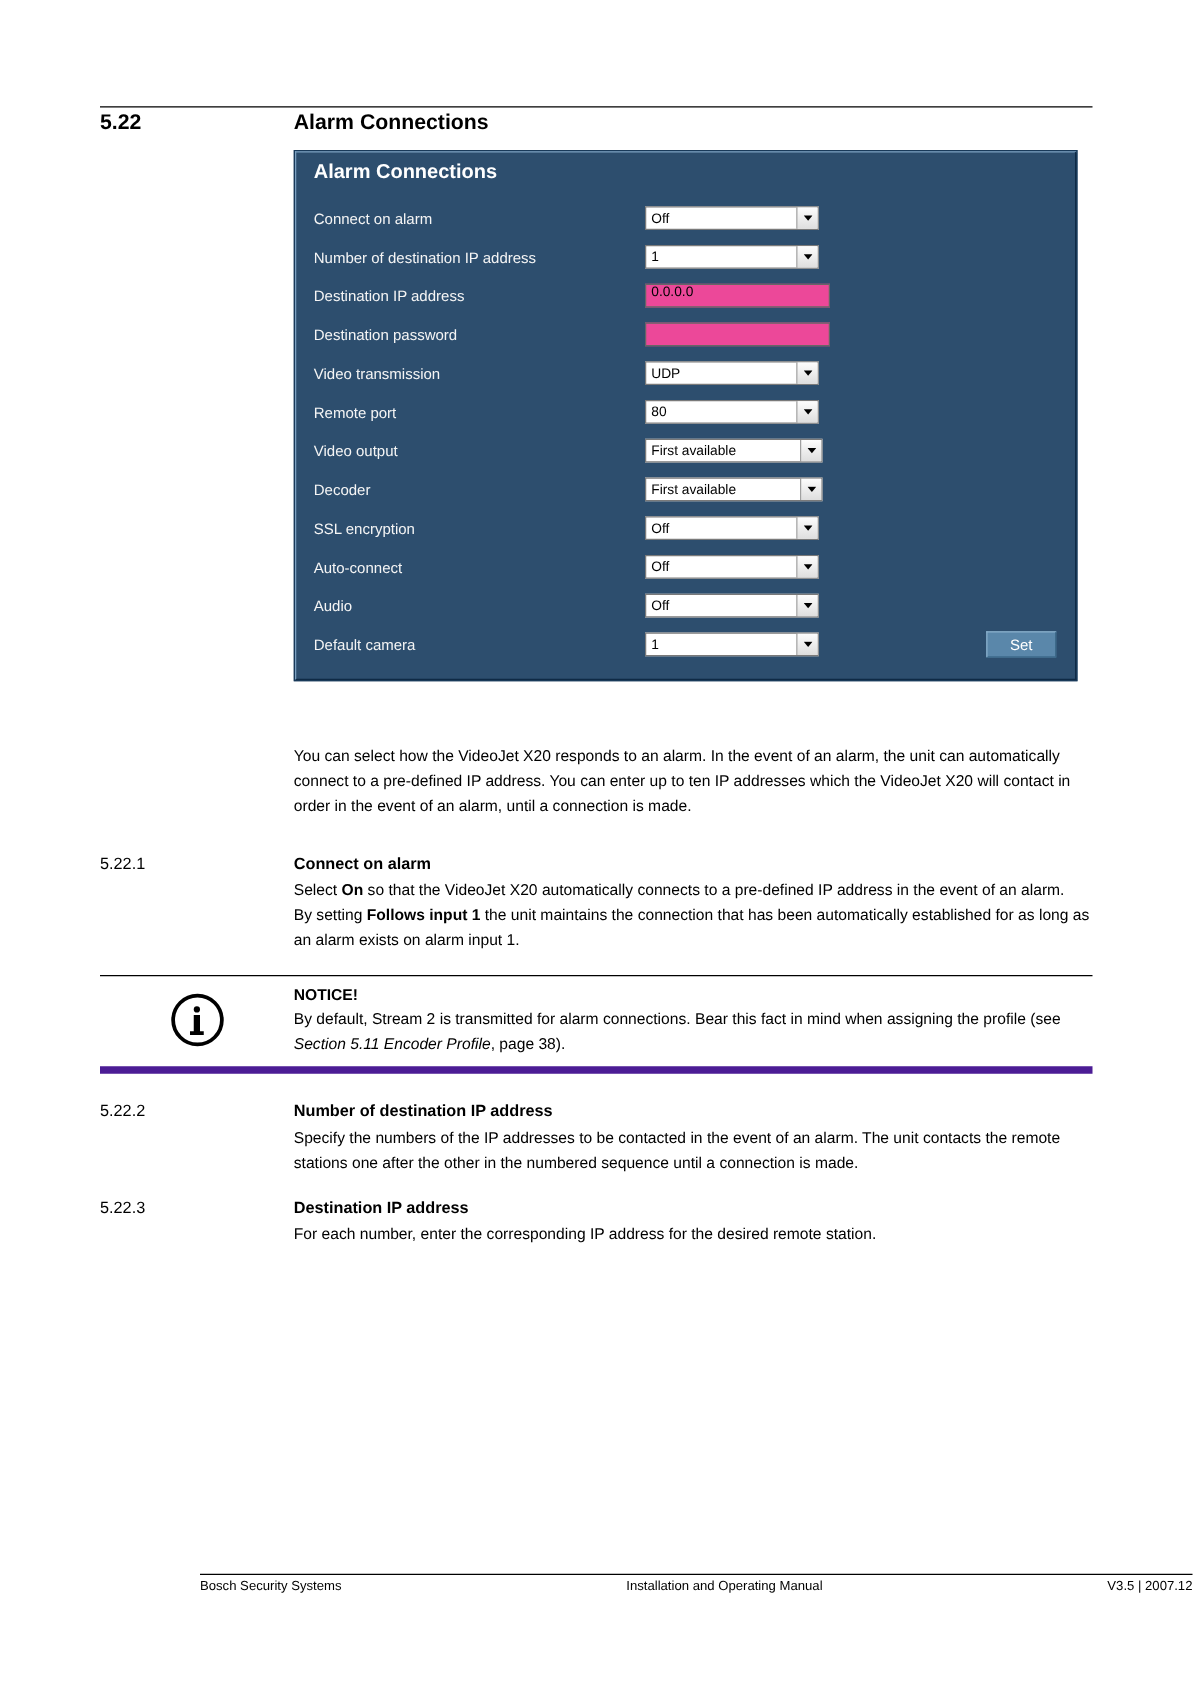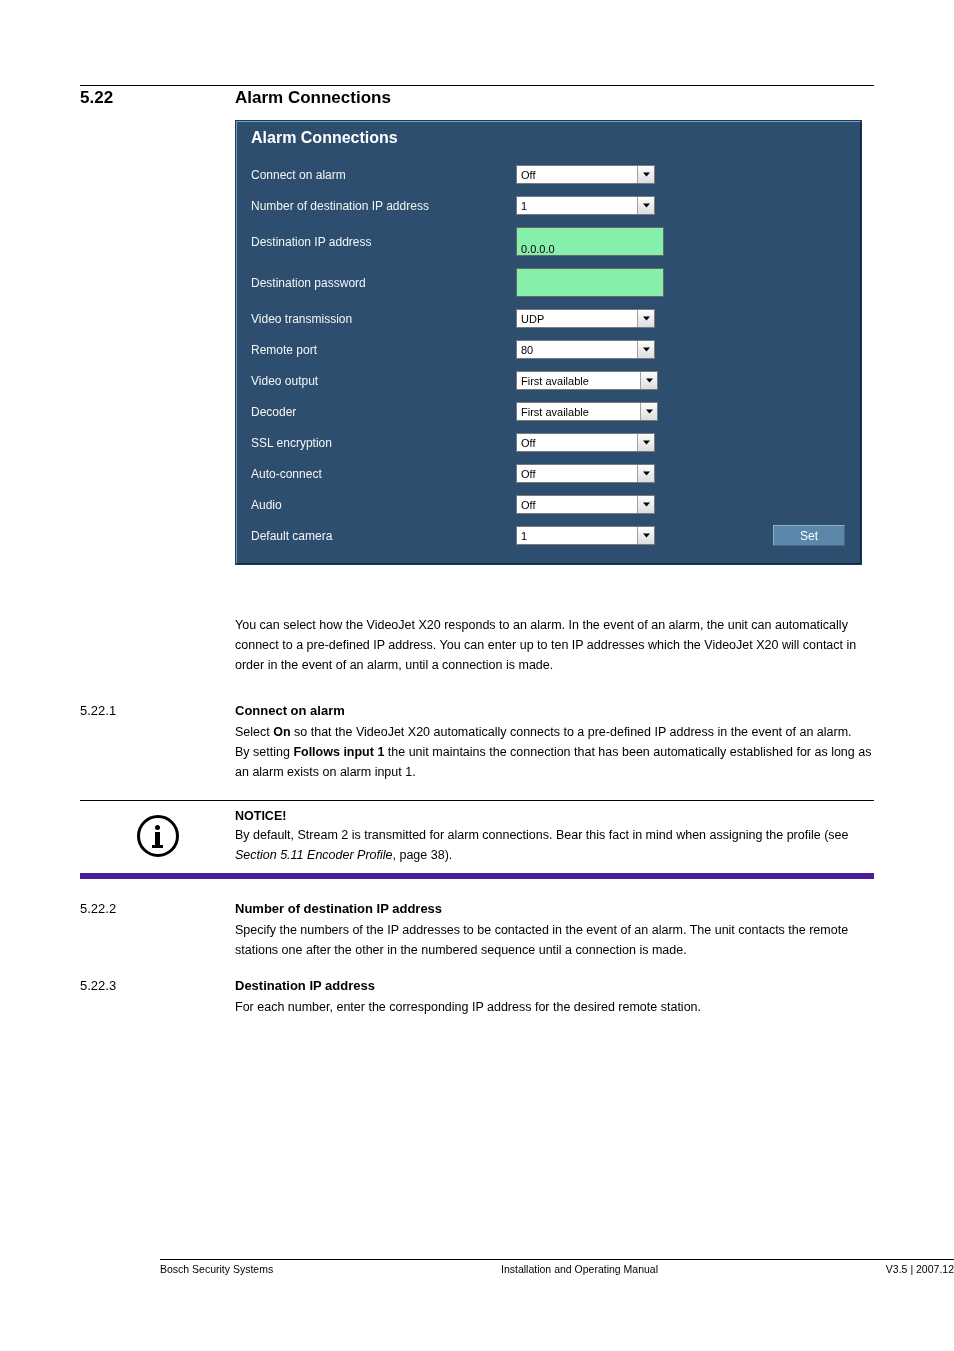--- a/index.html
+++ b/index.html
@@ -115,34 +115,34 @@
       display: flex;
       align-items: center;
       justify-content: center;
     }
     .select-arrow svg {
       width: 7px;
       height: 5px;
     }
     .text-input {
       width: 148px;
-      height: 29px;
-      background: #86efac;
+      height: 19px;
+      background: #ec4899;
       border: 1px solid #666;
       padding-left: 4px;
       font-size: 11px;
       color: #000;
       display: flex;
-      align-items: flex-end;
+      align-items: flex-start;
     }
     .set-button {
       position: absolute;
       right: 16px;
       bottom: 18px;
-      width: 72px;
+      width: 56px;
       height: 21px;
       background: #5a87aa;
       border: 1px solid #3d6a8a;
       border-top-color: #8ab0cc;
       border-left-color: #8ab0cc;
       color: #fff;
       font-size: 12px;
       display: flex;
       align-items: center;
       justify-content: center;

